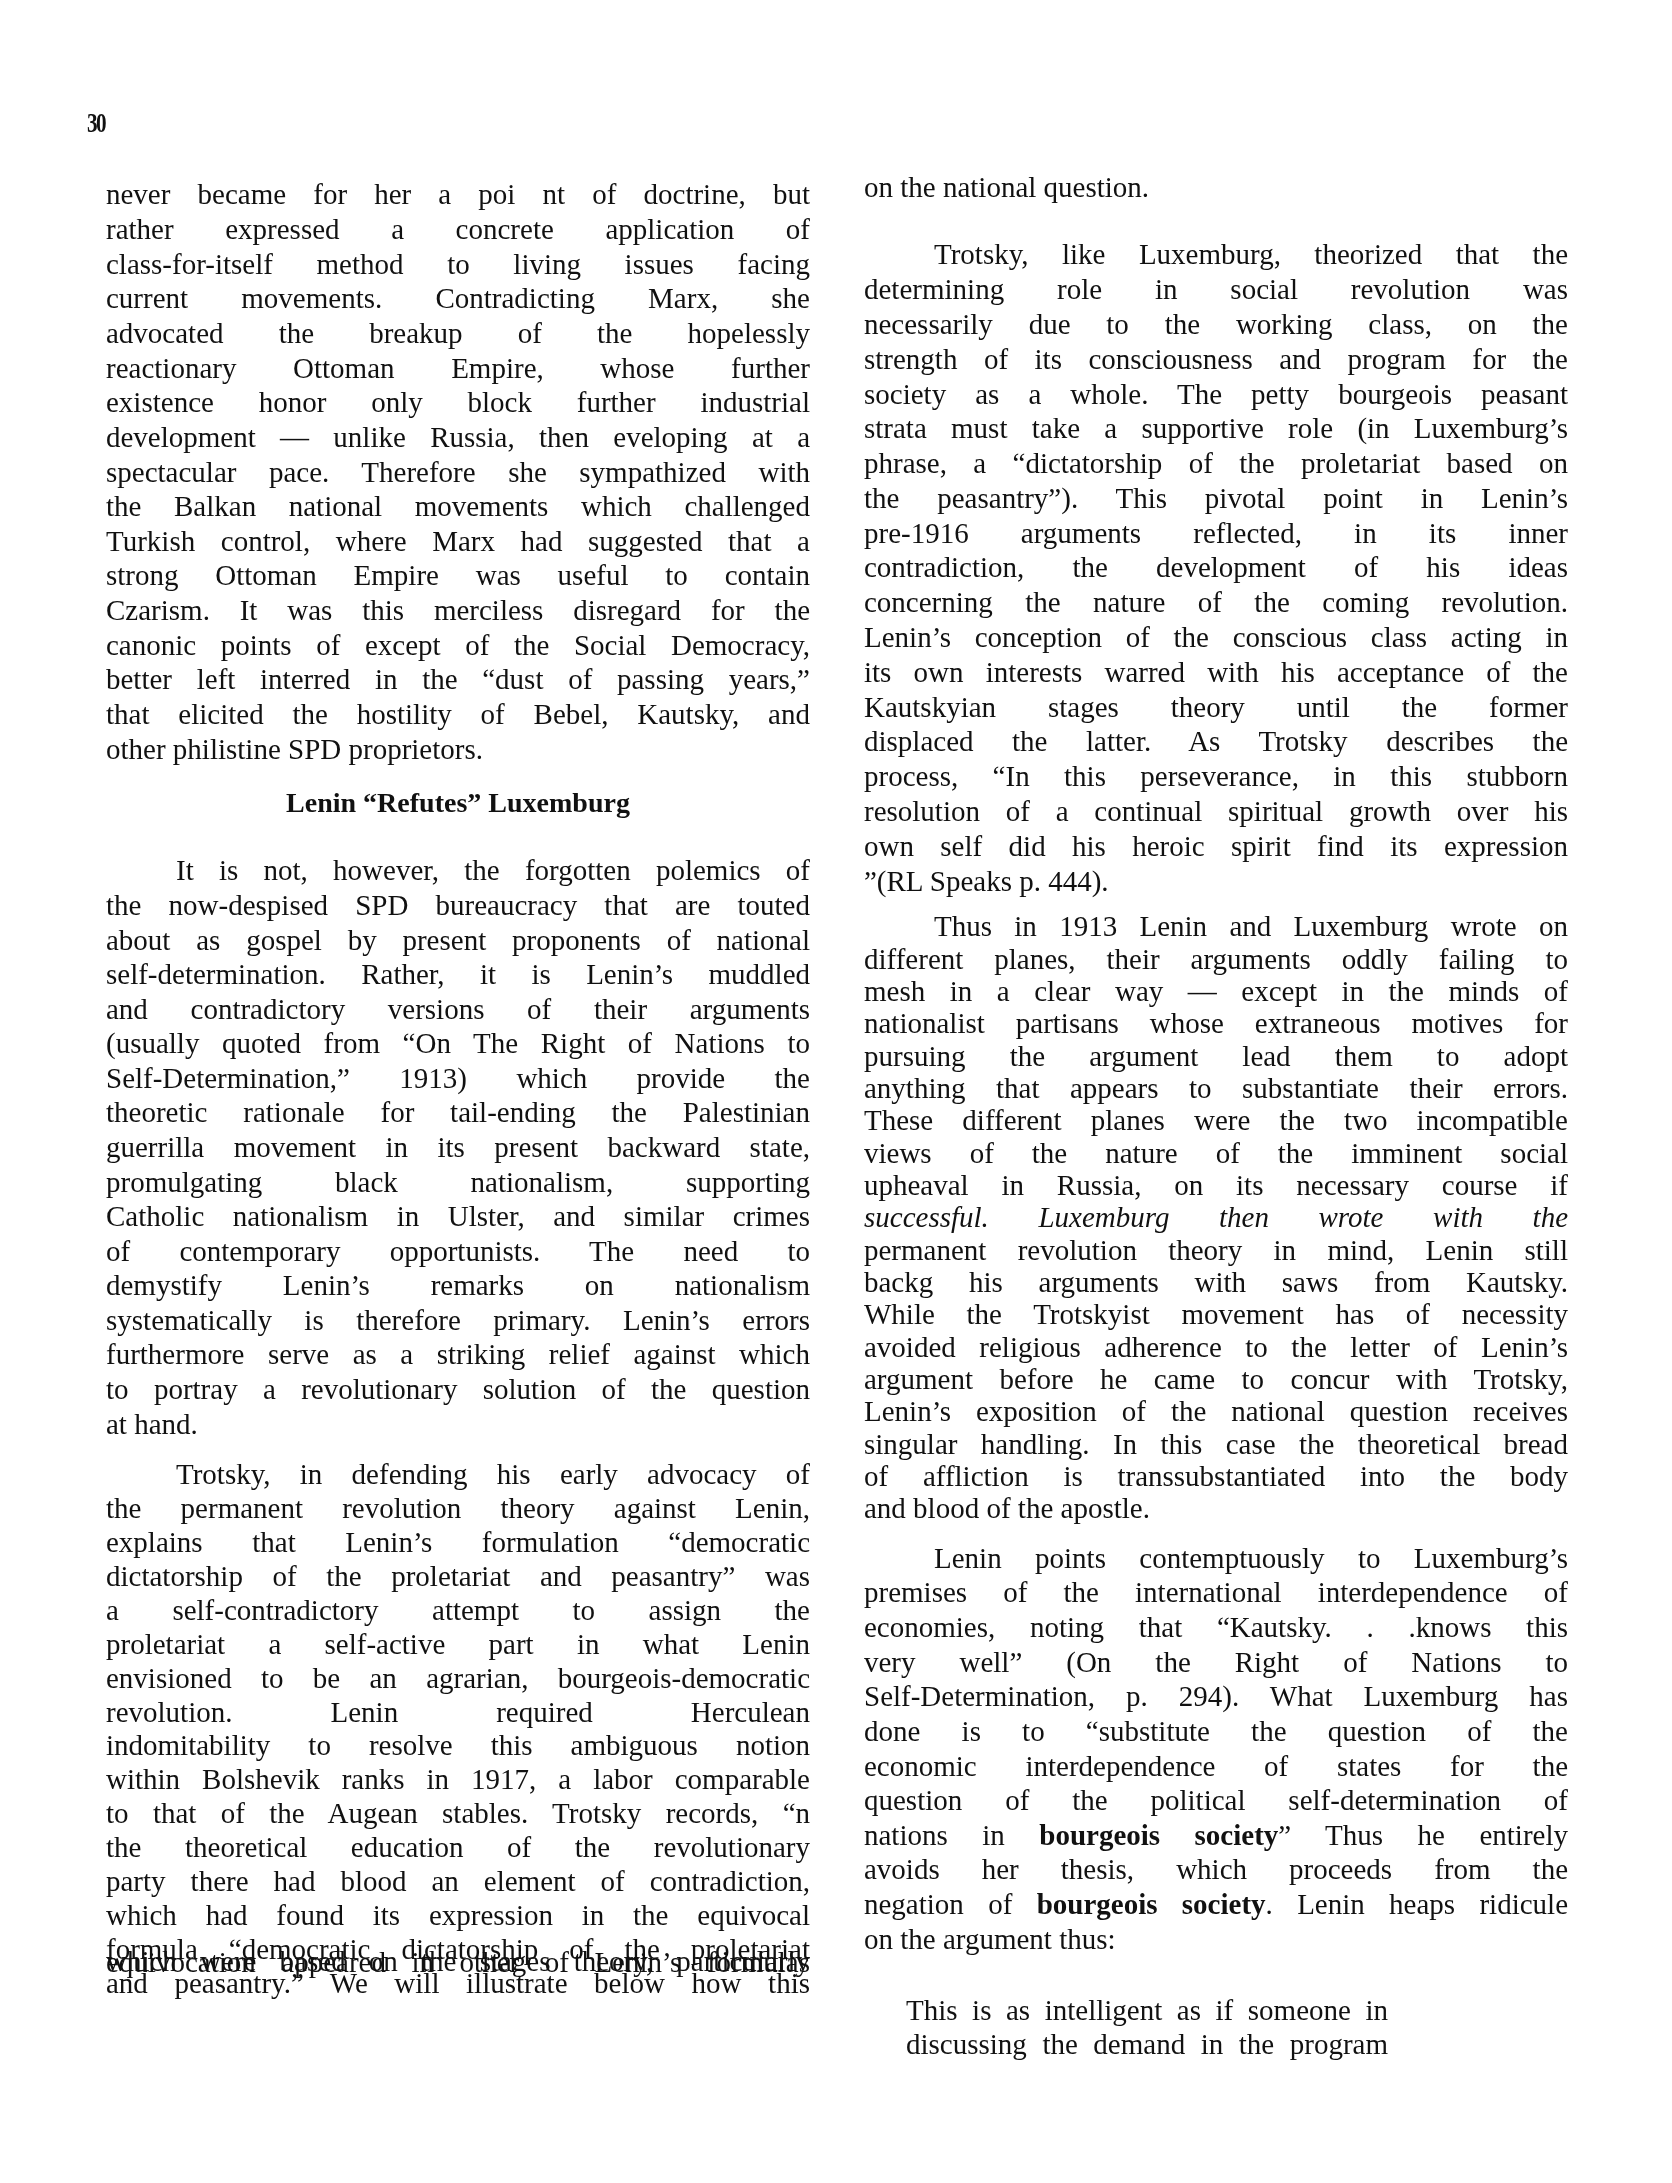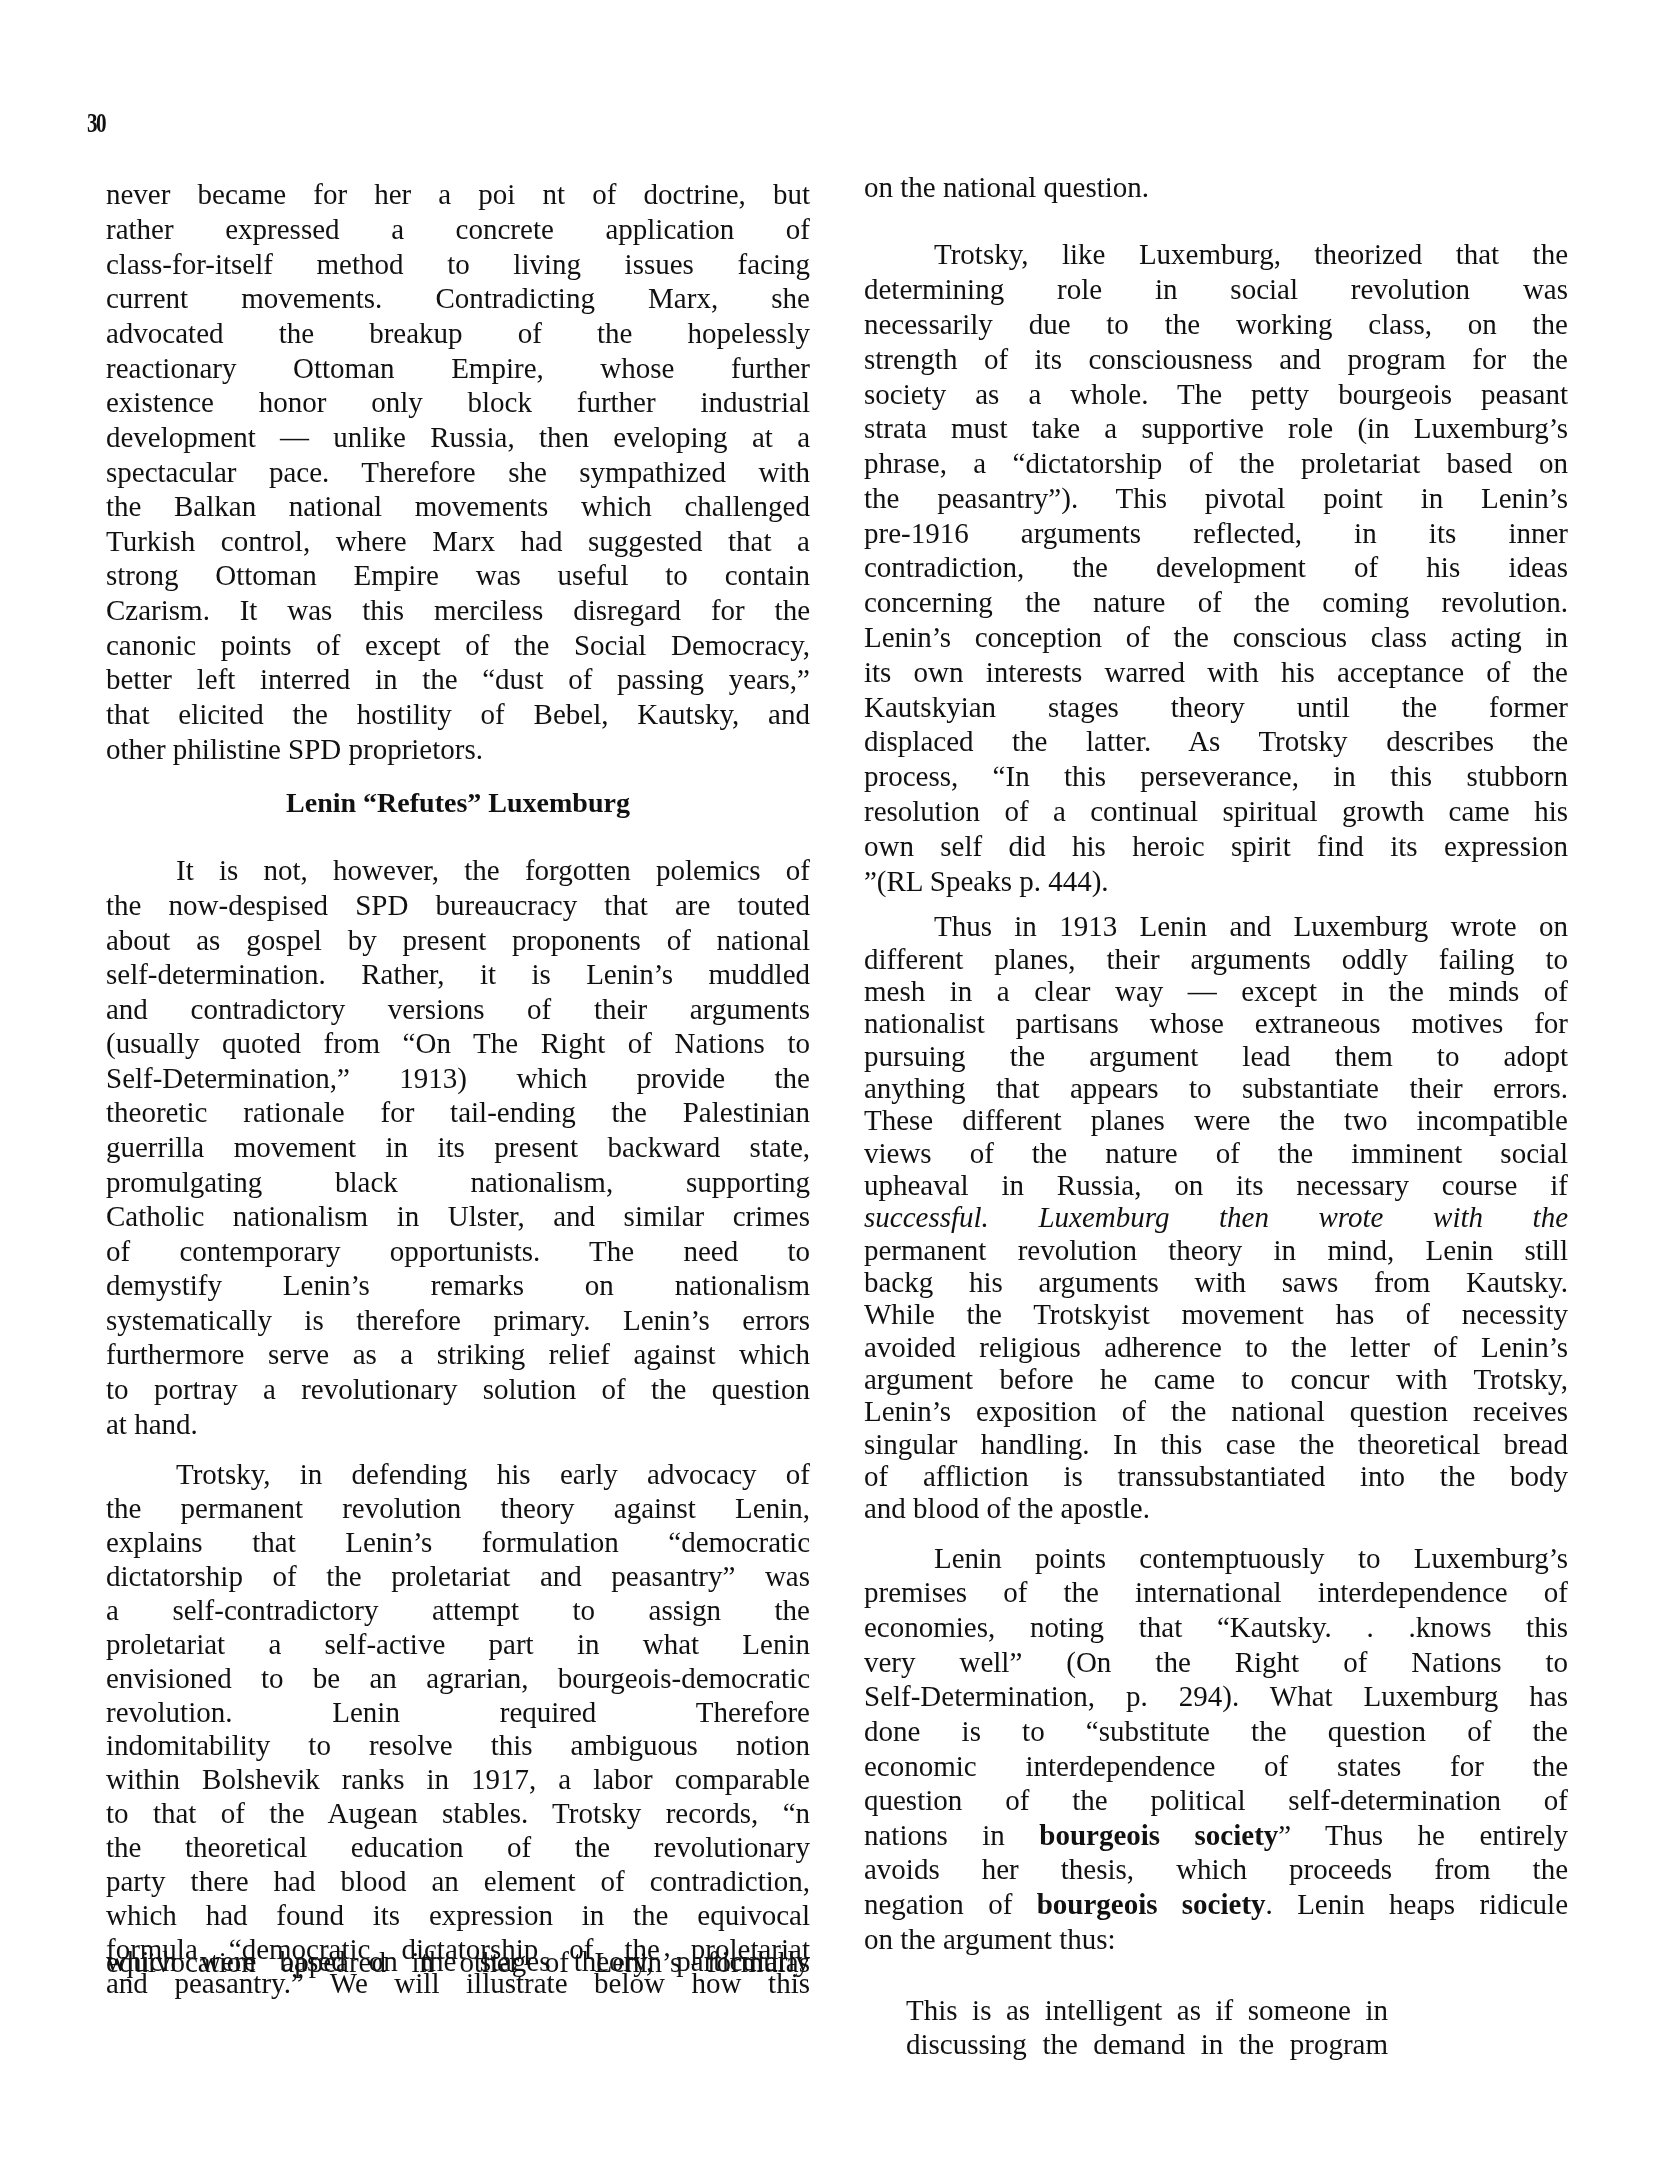--- a/index.html
+++ b/index.html
@@ -63,21 +63,21 @@
         <div class="line last" style="top: 1407px;">at hand.</div>
       </div>
       <div>
         <div class="line indent" style="top: 1457px;">Trotsky, in defending his early advocacy of</div>
         <div class="line" style="top: 1491px;">the permanent revolution theory against Lenin,</div>
         <div class="line" style="top: 1525px;">explains that Lenin’s formulation “democratic</div>
         <div class="line" style="top: 1559px;">dictatorship of the proletariat and peasantry” was</div>
         <div class="line" style="top: 1593px;">a self-contradictory attempt to assign the</div>
         <div class="line" style="top: 1627px;">proletariat a self-active part in what Lenin</div>
         <div class="line" style="top: 1661px;">envisioned to be an agrarian, bourgeois-democratic</div>
-        <div class="line" style="top: 1695px;">revolution. Lenin required Therefore</div>
+        <div class="line" style="top: 1695px;">revolution. Lenin required Herculean</div>
         <div class="line" style="top: 1728px;">indomitability to resolve this ambiguous notion</div>
         <div class="line" style="top: 1762px;">within Bolshevik ranks in 1917, a labor comparable</div>
         <div class="line" style="top: 1796px;">to that of the Augean stables. Trotsky records, “n</div>
         <div class="line" style="top: 1830px;">the theoretical education of the revolutionary</div>
         <div class="line" style="top: 1864px;">party there had blood an element of contradiction,</div>
         <div class="line" style="top: 1898px;">which had found its expression in the equivocal</div>
         <div class="line" style="top: 1932px;">formula “democratic dictatorship of the proletariat</div>
         <div class="line" style="top: 1966px;">and peasantry.” We will illustrate below how this</div>
         <div class="line" style="top: 1945px;">equivocation appeared in other of Lenin’s formulas</div>
         <div class="line" style="top: 1944px;">which were based on the stages theory, particularly</div>
@@ -98,21 +98,21 @@
         <div class="line" style="top: 446px;">phrase, a “dictatorship of the proletariat based on</div>
         <div class="line" style="top: 481px;">the peasantry”). This pivotal point in Lenin’s</div>
         <div class="line" style="top: 516px;">pre-1916 arguments reflected, in its inner</div>
         <div class="line" style="top: 550px;">contradiction, the development of his ideas</div>
         <div class="line" style="top: 585px;">concerning the nature of the coming revolution.</div>
         <div class="line" style="top: 620px;">Lenin’s conception of the conscious class acting in</div>
         <div class="line" style="top: 655px;">its own interests warred with his acceptance of the</div>
         <div class="line" style="top: 690px;">Kautskyian stages theory until the former</div>
         <div class="line" style="top: 724px;">displaced the latter. As Trotsky describes the</div>
         <div class="line" style="top: 759px;">process, “In this perseverance, in this stubborn</div>
-        <div class="line" style="top: 794px;">resolution of a continual spiritual growth came his</div>
+        <div class="line" style="top: 794px;">resolution of a continual spiritual growth over his</div>
         <div class="line" style="top: 829px;">own self did his heroic spirit find its expression</div>
         <div class="line last" style="top: 864px;">”(RL Speaks p. 444).</div>
       </div>
       <div>
         <div class="line indent" style="top: 909px;">Thus in 1913 Lenin and Luxemburg wrote on</div>
         <div class="line" style="top: 942px;">different planes, their arguments oddly failing to</div>
         <div class="line" style="top: 974px;">mesh in a clear way — except in the minds of</div>
         <div class="line" style="top: 1006px;">nationalist partisans whose extraneous motives for</div>
         <div class="line" style="top: 1039px;">pursuing the argument lead them to adopt</div>
         <div class="line" style="top: 1071px;">anything that appears to substantiate their errors.</div>

